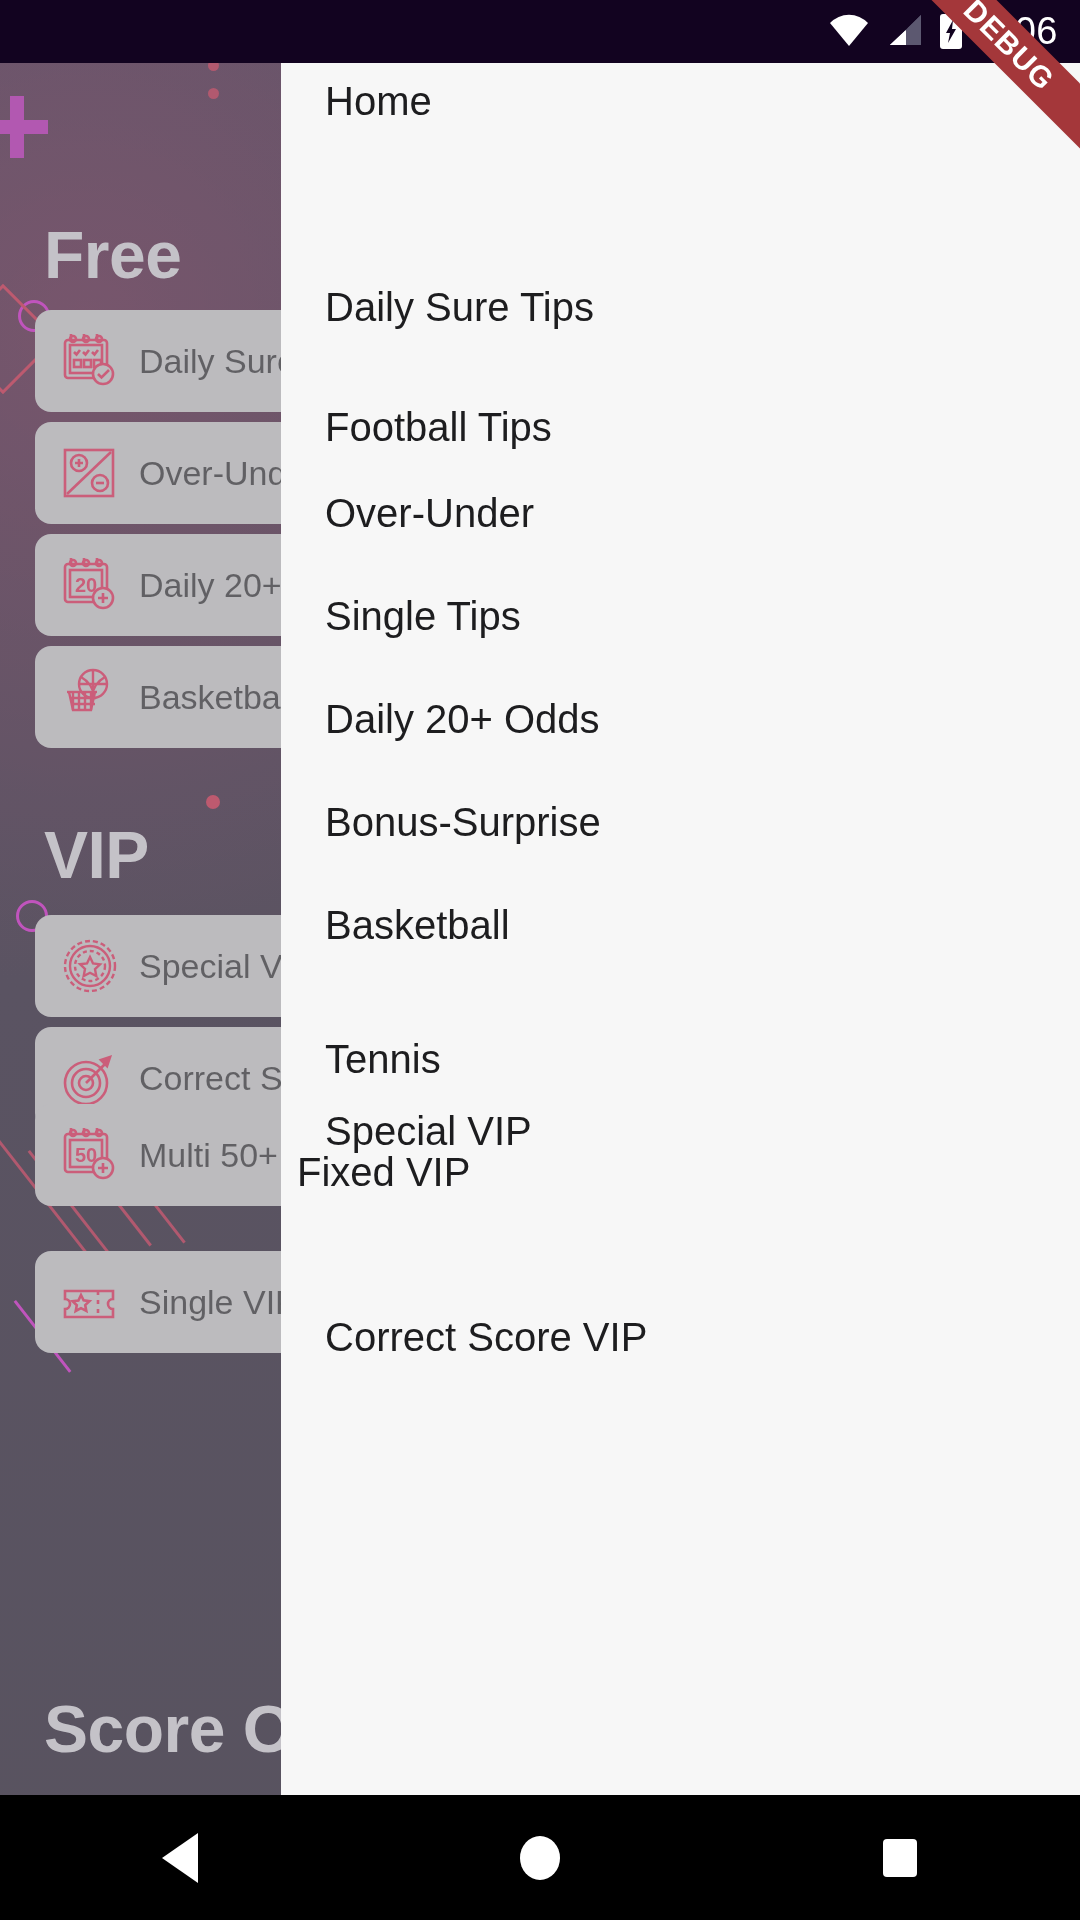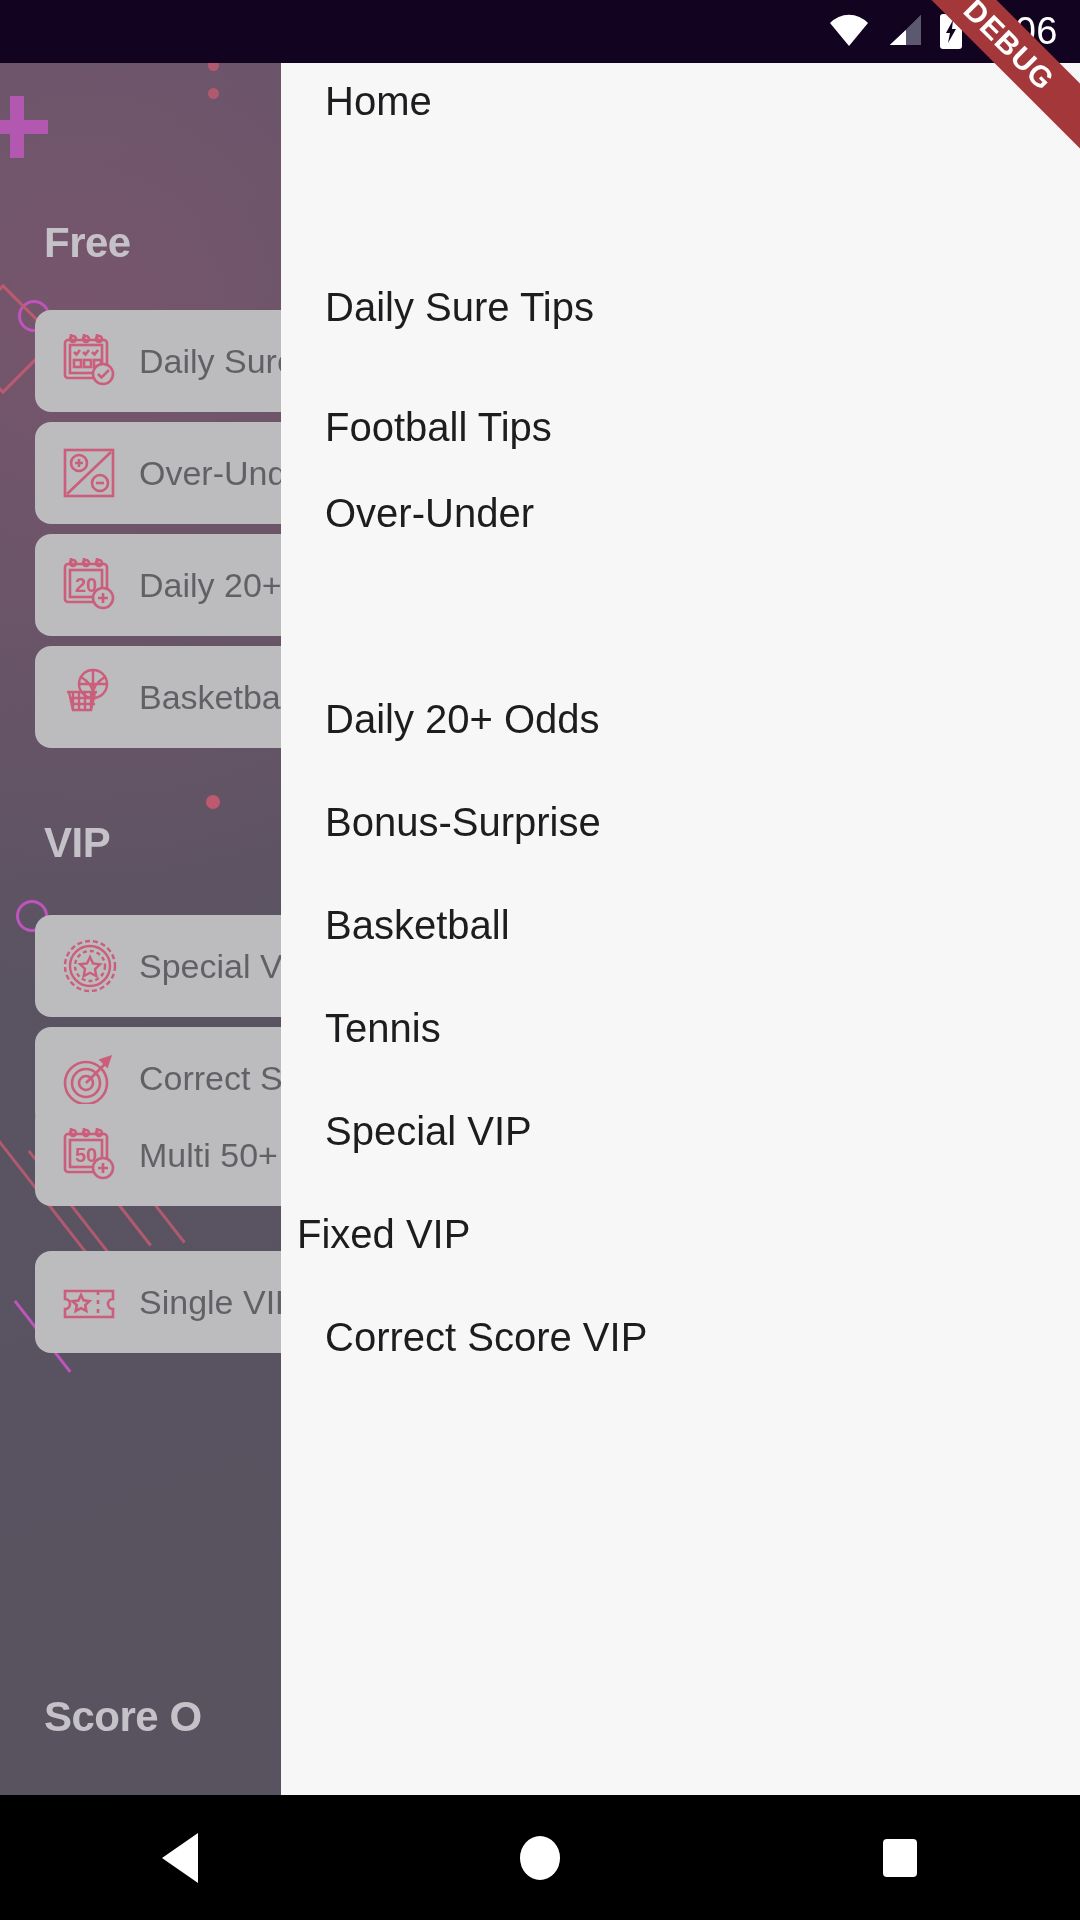--- a/index.html
+++ b/index.html
@@ -100,21 +100,21 @@
     background: #a3049e;
     transform: rotate(52deg);
     transform-origin: left top;
     height: 3px;
   }
 
   
   .section-heading {
     position: absolute;
     left: 44px;
-    font-size: 42px;
+    font-size: 66px;
     font-weight: bold;
     color: #a9a6ae;
     letter-spacing: -0.5px;
     line-height: 1;
   }
   #heading-free { top: 222px; }
   #heading-vip  { top: 822px; text-align: right; }
   #heading-best { top: 1696px; }
 
   
@@ -425,36 +425,39 @@
       </div>
       <div class="drawer-item" style="top: 192px;">
         <span>Daily Sure Tips</span>
       </div>
       <div class="drawer-item" style="top: 312px;">
         <span>Football Tips</span>
       </div>
       <div class="drawer-item" style="top: 398px;">
         <span>Over-Under</span>
       </div>
+      <div class="drawer-item" style="top: 501px;">
+        <span>Single Tips</span>
+      </div>
       <div class="drawer-item" style="top: 604px;">
         <span>Daily 20+ Odds</span>
       </div>
       <div class="drawer-item" style="top: 707px;">
         <span>Bonus-Surprise</span>
       </div>
       <div class="drawer-item" style="top: 810px;">
         <span>Basketball</span>
       </div>
-      <div class="drawer-item" style="top: 913px;">
+      <div class="drawer-item" style="top: 913px; align-items: flex-end;">
         <span>Tennis</span>
       </div>
       <div class="drawer-item" style="top: 1016px;">
         <span>Special VIP</span>
       </div>
-      <div class="drawer-item" style="top: 1119px; padding-left: 16px;">
+      <div class="drawer-item" style="top: 1057px; padding-left: 16px;">
         <span>Fixed VIP</span>
       </div>
       <div class="drawer-item" style="top: 1222px;">
         <span>Correct Score VIP</span>
       </div>
     </div>
 
   <div id="status-bar">
     <div id="status-icons">
       <span>

